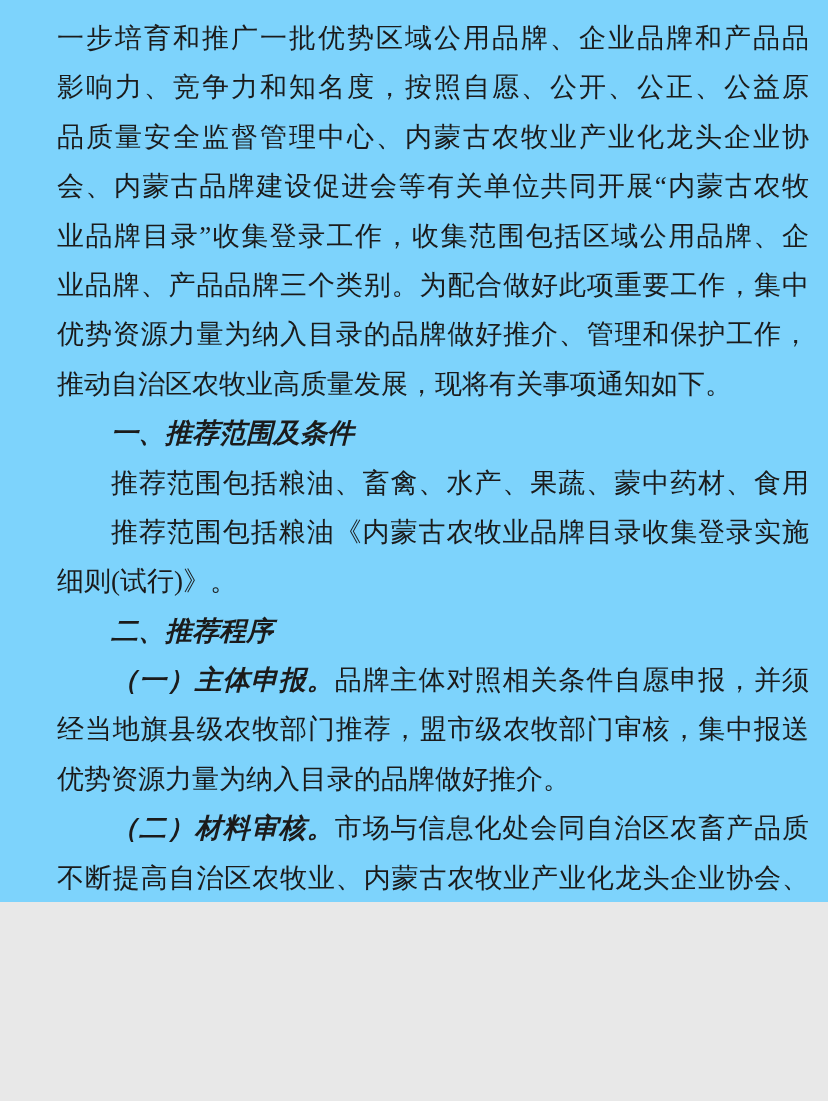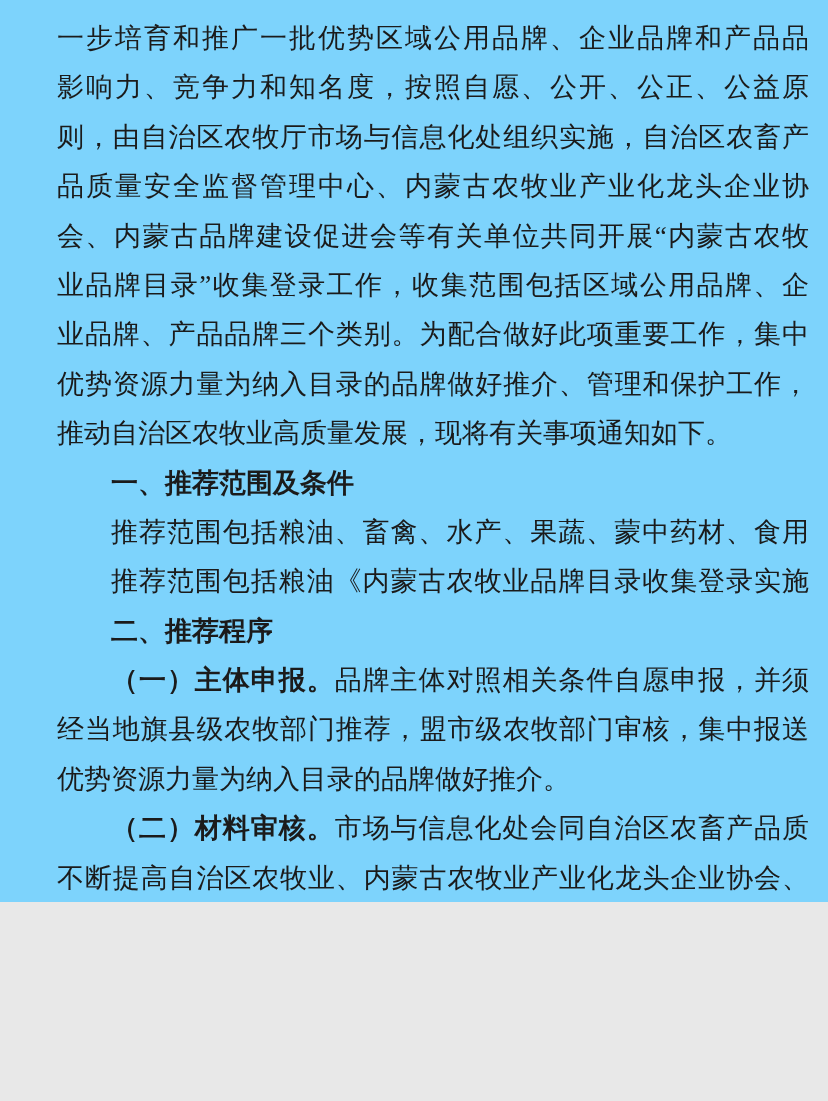--- a/index.html
+++ b/index.html
@@ -34,49 +34,50 @@
   }
   .line.fill {
     text-align-last: justify;
   }
   .line.indent {
     text-indent: 2em;
   }
   .line .b {
     font-family: "Liberation Sans", "DejaVu Sans", sans-serif;
     font-weight: 700;
+    font-style: italic;
   }
   .page-num {
     position: absolute;
     left: 57px;
     top: 1055px;
     font-size: 23px;
     line-height: 32px;
     letter-spacing: 2px;
     color: #1b1b1b;
     font-family: "Liberation Serif", "DejaVu Serif", serif;
   }
 </style>
 </head>
 <body>
 
 <div class="page">
   <div class="text-block">
       <div class="line fill"><span>一步培育和推广一批优势区域公用品牌、企业品牌和产品品</span></div>
       <div class="line fill"><span>影响力、竞争力和知名度，按照自愿、公开、公正、公益原</span></div>
-      <div class="line fill"><span>则，由自治区农牧厅市场与信息化处组织实施，自治区农畜产</span></div>
       <div class="line fill"><span>品质量安全监督管理中心、内蒙古农牧业产业化龙头企业协</span></div>
       <div class="line fill"><span>会、内蒙古品牌建设促进会等有关单位共同开展“内蒙古农牧</span></div>
       <div class="line fill"><span>业品牌目录”收集登录工作，收集范围包括区域公用品牌、企</span></div>
       <div class="line fill"><span>业品牌、产品品牌三个类别。为配合做好此项重要工作，集中</span></div>
       <div class="line fill"><span>优势资源力量为纳入目录的品牌做好推介、管理和保护工作，</span></div>
       <div class="line"><span>推动自治区农牧业高质量发展，现将有关事项通知如下。</span></div>
       <div class="line indent"><span class="b">一、推荐范围及条件</span></div>
       <div class="line fill indent"><span>推荐范围包括粮油、畜禽、水产、果蔬、蒙中药材、食用</span></div>
       <div class="line fill indent"><span>推荐范围包括粮油《内蒙古农牧业品牌目录收集登录实施</span></div>
+      <div class="line"><span>细则(试行)》。</span></div>
       <div class="line indent"><span class="b">二、推荐程序</span></div>
       <div class="line fill indent"><span class="b">（一）主体申报。</span><span>品牌主体对照相关条件自愿申报，并须</span></div>
       <div class="line fill"><span>经当地旗县级农牧部门推荐，盟市级农牧部门审核，集中报送</span></div>
       <div class="line"><span>优势资源力量为纳入目录的品牌做好推介。</span></div>
       <div class="line fill indent"><span class="b">（二）材料审核。</span><span>市场与信息化处会同自治区农畜产品质</span></div>
       <div class="line fill"><span>不断提高自治区农牧业、内蒙古农牧业产业化龙头企业协会、内</span></div>
     </div>
   <div class="page-num">- 2 -</div>
 </div>
 

